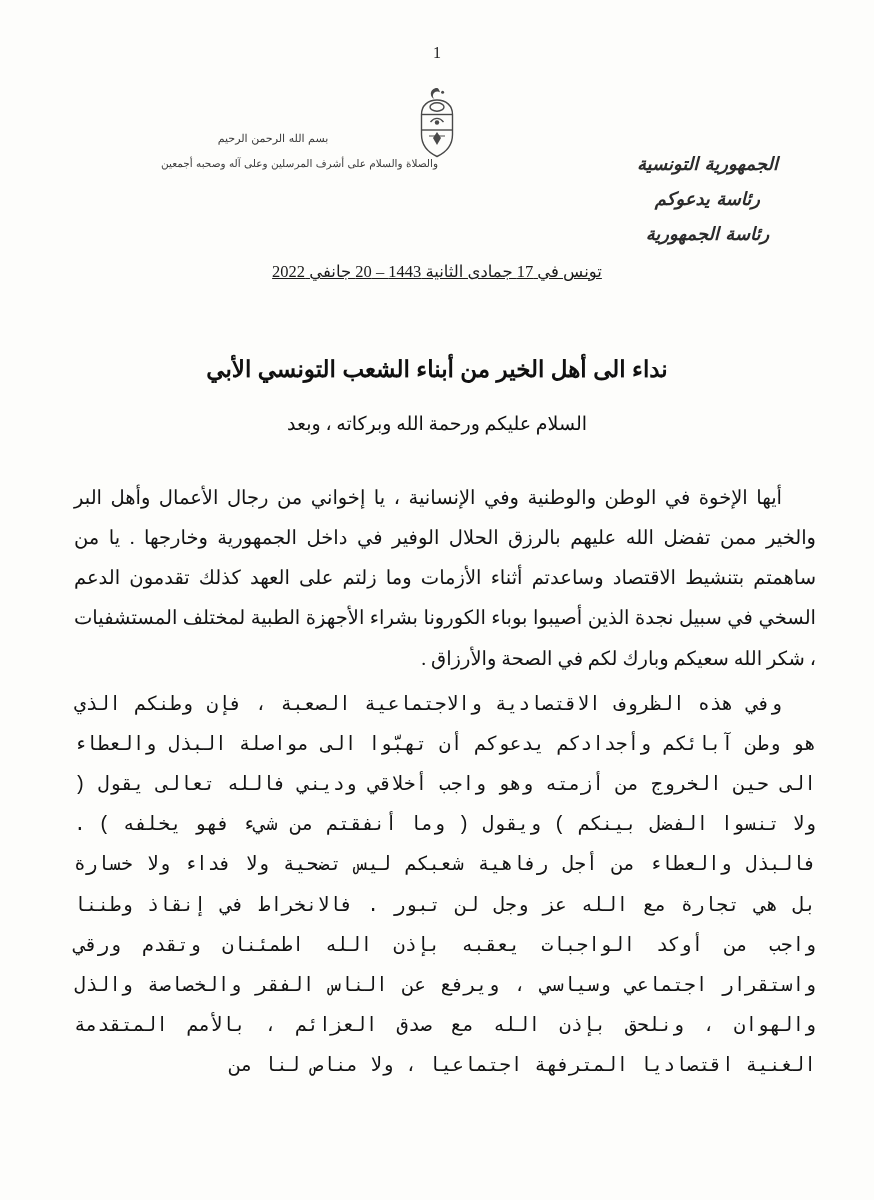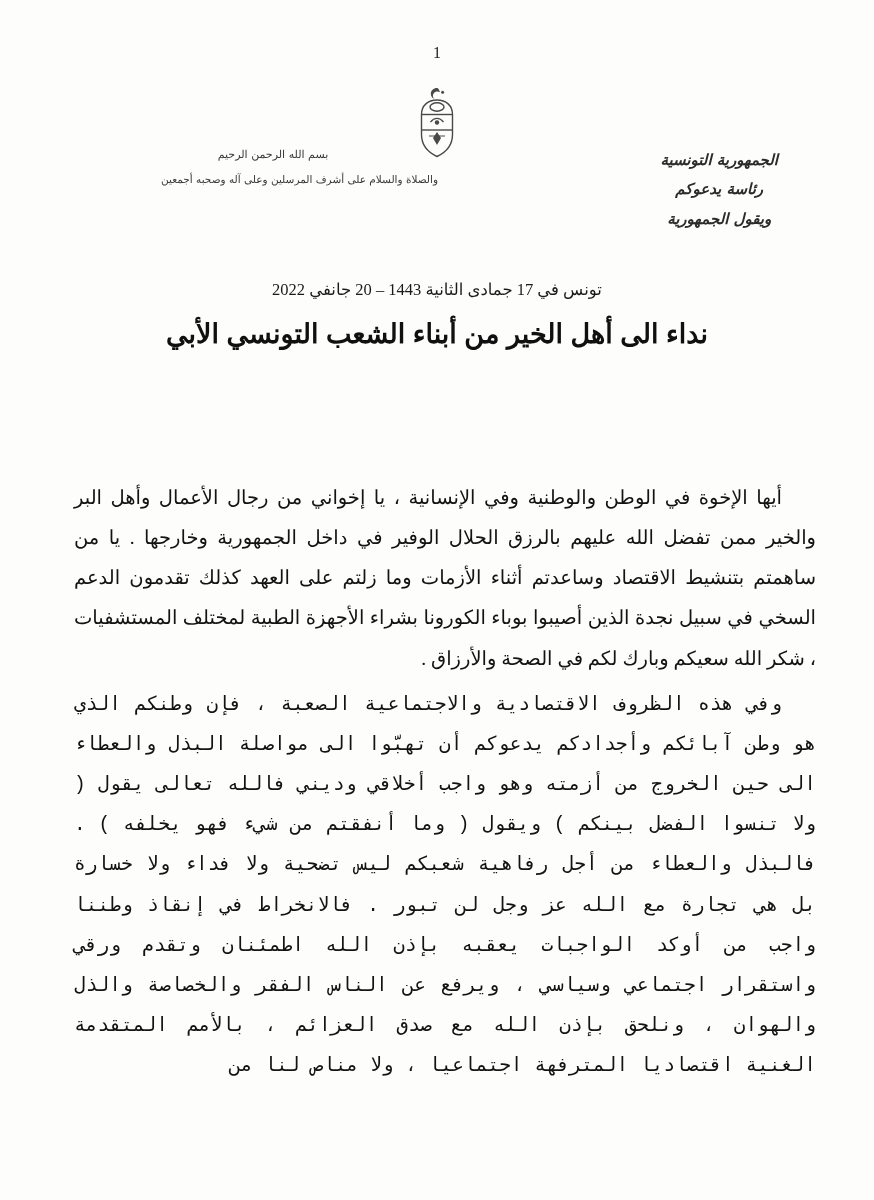--- a/index.html
+++ b/index.html
@@ -38,21 +38,21 @@
     top: 86px;
     left: 50%;
     transform: translateX(-50%);
     width: 56px;
     height: 72px;
     opacity: 0.85;
   }
   
   .basmala {
     position: absolute;
-    top: 148px;
+    top: 132px;
     left: 108px;
     width: 330px;
     text-align: center;
     direction: rtl;
     color: #3a3a3a;
     font-family: "DejaVu Serif", serif;
   }
   .basmala .line1 {
     font-size: 11px;
     letter-spacing: 0.2px;
@@ -68,42 +68,43 @@
     position: absolute;
     top: 146px;
     right: 96px;
     text-align: center;
     direction: rtl;
     font-family: "DejaVu Serif", serif;
     font-weight: bold;
     font-style: italic;
     color: #2b2b2b;
     line-height: 1.95;
-    font-size: 15px;
+    font-size: 18px;
   }
   
   .dateline {
     position: absolute;
-    top: 280px;
+    top: 262px;
     left: 0;
     width: 100%;
     text-align: center;
     direction: rtl;
     font-size: 16.5px;
     color: #1a1a1a;
+    text-decoration: underline;
   }
   
   .doc-title {
     position: absolute;
-    top: 318px;
+    top: 356px;
     left: 0;
     width: 100%;
     text-align: center;
     direction: rtl;
-    font-size: 27px;
+    font-size: 23px;
     font-weight: bold;
     font-family: "Liberation Sans", sans-serif;
     color: #101010;
   }
   
   .greeting {
     position: absolute;
     top: 412px;
     left: 0;
     width: 100%;
@@ -155,26 +156,27 @@
   </div>
 
   <div class="basmala">
     <div class="line1">بسم الله الرحمن الرحيم</div>
     <div class="line2">والصلاة والسلام على أشرف المرسلين وعلى آله وصحبه أجمعين</div>
   </div>
 
   <div class="republic">
     <div>الجمهورية التونسية</div>
     <div>رئاسة يدعوكم</div>
-    <div>ويقول الجمهورية</div>
+    <div>رئاسة الجمهورية</div>
   </div>
 
   <div class="dateline">تونس في 17 جمادى الثانية 1443 – 20 جانفي 2022</div>
 
   <div class="doc-title">نداء الى أهل الخير من أبناء الشعب التونسي الأبي</div>
 
+  <div class="greeting">السلام عليكم ورحمة الله وبركاته ، وبعد</div>
 
   <div class="body-text">
     <p>أيها الإخوة في الوطن والوطنية وفي الإنسانية ، يا إخواني من رجال الأعمال وأهل البر والخير ممن تفضل الله عليهم بالرزق الحلال الوفير في داخل الجمهورية وخارجها . يا من ساهمتم بتنشيط الاقتصاد وساعدتم أثناء الأزمات وما زلتم على العهد كذلك تقدمون الدعم السخي في سبيل نجدة الذين أصيبوا بوباء الكورونا بشراء الأجهزة الطبية لمختلف المستشفيات ، شكر الله سعيكم وبارك لكم في الصحة والأرزاق .</p>
     <p>وفي هذه الظروف الاقتصادية والاجتماعية الصعبة ، فإن وطنكم الذي هو وطن آبائكم وأجدادكم يدعوكم أن تهبّوا الى مواصلة البذل والعطاء الى حين الخروج من أزمته وهو واجب أخلاقي وديني فالله تعالى يقول ( ولا تنسوا الفضل بينكم ) ويقول ( وما أنفقتم من شيء فهو يخلفه ) . فالبذل والعطاء من أجل رفاهية شعبكم ليس تضحية ولا فداء ولا خسارة بل هي تجارة مع الله عز وجل لن تبور . فالانخراط في إنقاذ وطننا واجب من أوكد الواجبات يعقبه بإذن الله اطمئنان وتقدم ورقي واستقرار اجتماعي وسياسي ، ويرفع عن الناس الفقر والخصاصة والذل والهوان ، ونلحق بإذن الله مع صدق العزائم ، بالأمم المتقدمة الغنية اقتصاديا المترفهة اجتماعيا ، ولا مناص لنا من</p>
   </div>
 
 </div>
 
 </body></html>

